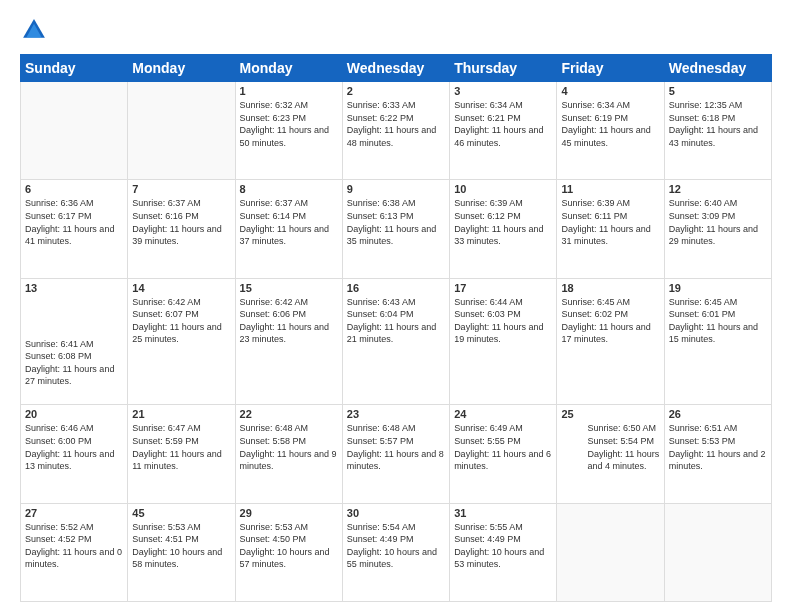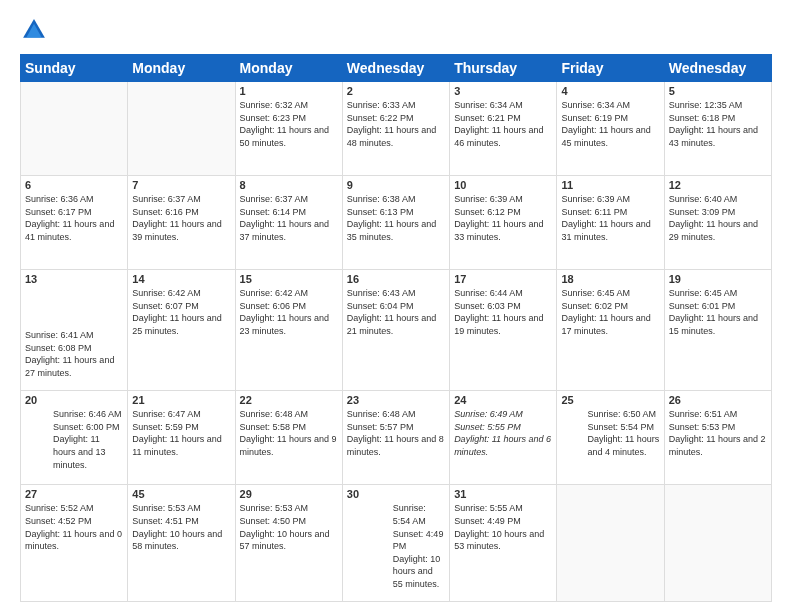--- a/index.html
+++ b/index.html
@@ -244,21 +244,21 @@
           <td>
             <span class="day-num">19</span>
             <div class="cell-info" style="white-space: pre-line;">Sunrise: 6:45 AM
 Sunset: 6:01 PM
 Daylight: 11 hours and 15 minutes.</div>
           </td>
         </tr>
         <tr>
           <td>
             <span class="day-num">20</span>
-            <div class="cell-info" style="white-space: pre-line; margin-left: 28px;">Sunrise: 6:46 AM
+            <div class="cell-info" style="white-space: pre-line;">Sunrise: 6:46 AM
 Sunset: 6:00 PM
 Daylight: 11 hours and 13 minutes.</div>
           </td>
           <td>
             <span class="day-num">21</span>
             <div class="cell-info" style="white-space: pre-line;">Sunrise: 6:47 AM
 Sunset: 5:59 PM
 Daylight: 11 hours and 11 minutes.</div>
           </td>
           <td>
@@ -268,21 +268,21 @@
 Daylight: 11 hours and 9 minutes.</div>
           </td>
           <td>
             <span class="day-num">23</span>
             <div class="cell-info" style="white-space: pre-line;">Sunrise: 6:48 AM
 Sunset: 5:57 PM
 Daylight: 11 hours and 8 minutes.</div>
           </td>
           <td>
             <span class="day-num">24</span>
-            <div class="cell-info" style="white-space: pre-line; font-style: italic;">Sunrise: 6:49 AM
+            <div class="cell-info" style="white-space: pre-line;">Sunrise: 6:49 AM
 Sunset: 5:55 PM
 Daylight: 11 hours and 6 minutes.</div>
           </td>
           <td>
             <span class="day-num">25</span>
             <div class="cell-info" style="white-space: pre-line; margin-left: 26px;">Sunrise: 6:50 AM
 Sunset: 5:54 PM
 Daylight: 11 hours and 4 minutes.</div>
           </td>
           <td>
@@ -306,21 +306,21 @@
 Daylight: 10 hours and 58 minutes.</div>
           </td>
           <td>
             <span class="day-num">29</span>
             <div class="cell-info" style="white-space: pre-line;">Sunrise: 5:53 AM
 Sunset: 4:50 PM
 Daylight: 10 hours and 57 minutes.</div>
           </td>
           <td>
             <span class="day-num">30</span>
-            <div class="cell-info" style="white-space: pre-line; margin-left: 46px;">Sunrise: 5:54 AM
+            <div class="cell-info" style="white-space: pre-line;">Sunrise: 5:54 AM
 Sunset: 4:49 PM
 Daylight: 10 hours and 55 minutes.</div>
           </td>
           <td>
             <span class="day-num">31</span>
             <div class="cell-info" style="white-space: pre-line;">Sunrise: 5:55 AM
 Sunset: 4:49 PM
 Daylight: 10 hours and 53 minutes.</div>
           </td>
           <td class="empty"></td>

